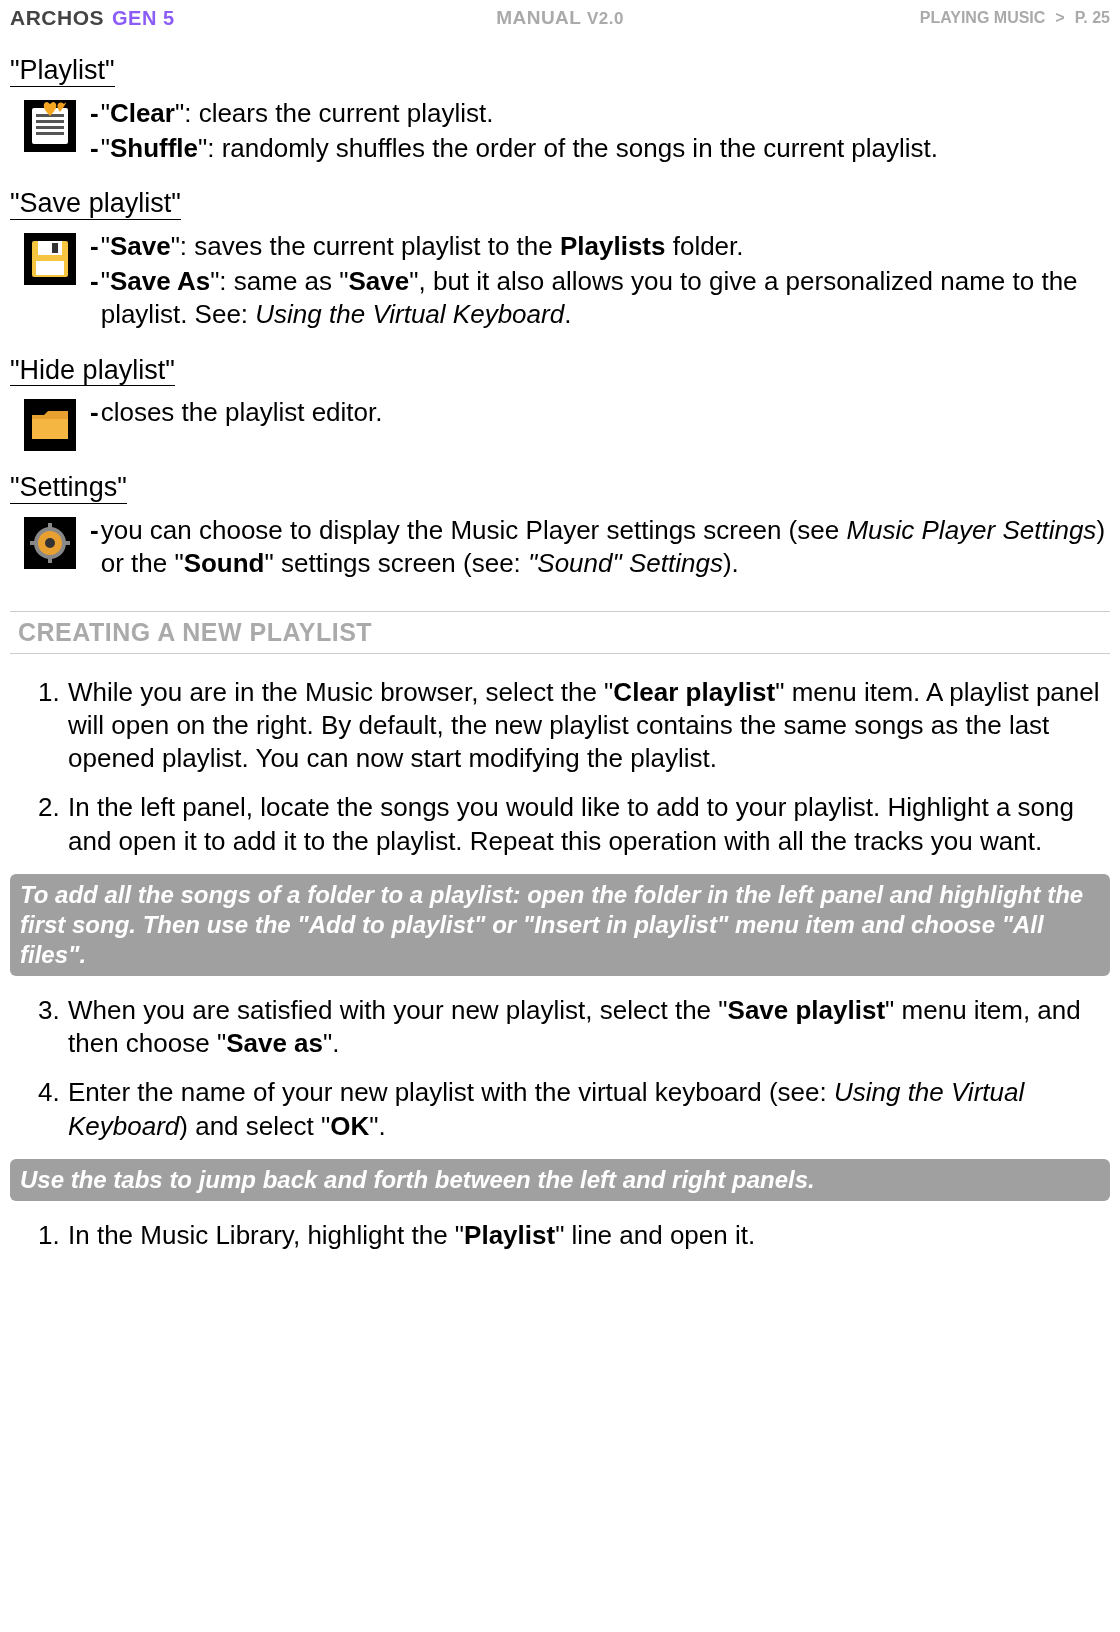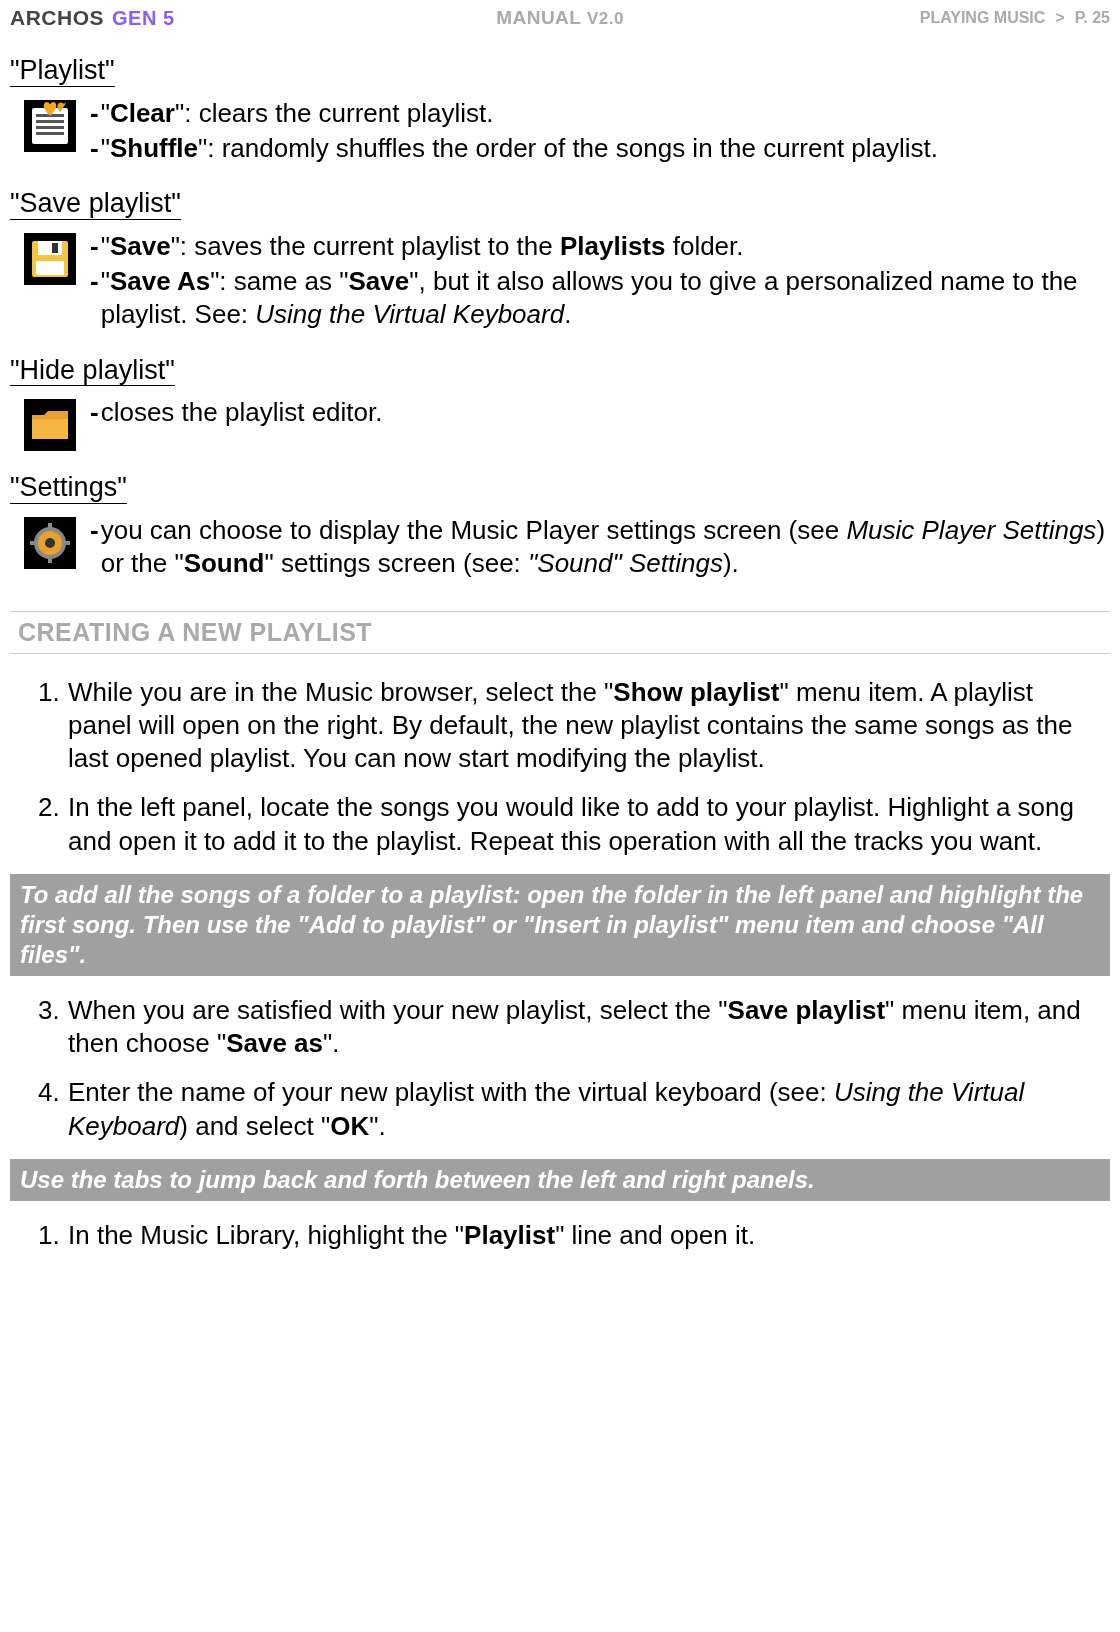--- a/index.html
+++ b/index.html
@@ -142,20 +142,21 @@
     .tip-box {
       background: #a0a0a0;
       color: #fff;
       font-style: italic;
       font-weight: bold;
       font-size: 24px;
       padding: 6px 10px;
       margin: 6px 0 18px 0;
       line-height: 1.25;
       font-family: Arial, sans-serif;
+      border-radius: 6px;
     }
     .intro-text {
       font-size: 27px;
       padding: 0 10px;
       margin-bottom: 18px;
     }
     
     .icon-bg-dark {
       background: #000;
       border-radius: 2px;
@@ -275,21 +276,21 @@
       </div>
     </div>
   </div>
 
   
   <div class="section-divider">CREATING A NEW PLAYLIST</div>
 
   <div class="numbered-list">
     <div class="item">
       <span class="num">1.</span>
-      <span class="txt"><span>While you are in the Music browser, select the "</span><span class="bold">Show playlist</span><span>" menu item. A playlist panel will open on the right. By default, the new playlist contains the same songs as the last opened playlist. You can now start modifying the playlist.</span></span>
+      <span class="txt"><span>While you are in the Music browser, select the "</span><span class="bold">Clear playlist</span><span>" menu item. A playlist panel will open on the right. By default, the new playlist contains the same songs as the last opened playlist. You can now start modifying the playlist.</span></span>
     </div>
     <div class="item">
       <span class="num">2.</span>
       <span class="txt">In the left panel, locate the songs you would like to add to your playlist. Highlight a song and open it to add it to the playlist. Repeat this operation with all the tracks you want.</span>
     </div>
   </div>
 
   <div class="tip-box">To add all the songs of a folder to a playlist: open the folder in the left panel and highlight the first song. Then use the "Add to playlist" or "Insert in playlist" menu item and choose "All files".</div>
 
   <div class="numbered-list">

